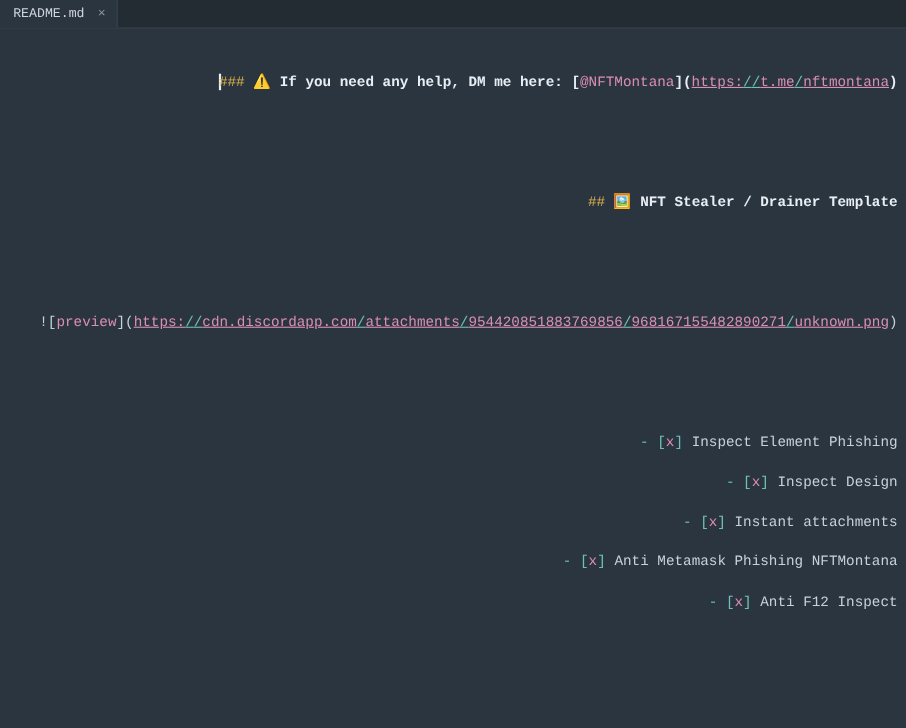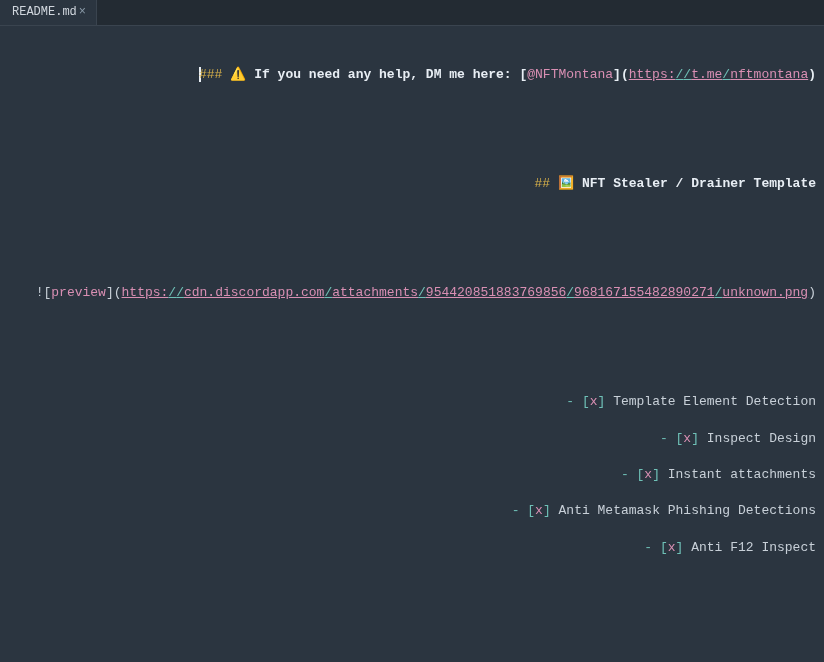--- a/index.html
+++ b/index.html
@@ -27,20 +27,21 @@
   }
   .tabbar {
     display: flex;
     background: var(--tab-bg);
     border-bottom: 1px solid var(--tab-border);
     height: 26px;
   }
   .tab {
     display: flex; align-items: center;
     padding: 0 8px 0 12px;
+    gap: 10px;
     background: var(--tab-active);
     color: #d0d6dd;
     border-right: 1px solid var(--tab-border);
     font-size: 12px;
   }
   .tab .close {
     color: #8a9aa8;
     cursor: pointer;
     padding: 0 2px;
   }
@@ -76,24 +77,24 @@
 <div class="blank"></div>
 
 <span class="ln"><span class="y">##</span><span> </span><span>🖼️</span><span> </span><span class="w">NFT Stealer / Drainer Template</span></span>
 
 <div class="blank"></div>
 
 <span class="ln"><span class="g">![</span><span class="p">preview</span><span class="g">](</span><span class="p u">https:</span><span class="t u">/</span><span class="t u">/</span><span class="p u">cdn.discordapp.com</span><span class="t u">/</span><span class="p u">attachments</span><span class="t u">/</span><span class="p u">954420851883769856</span><span class="t u">/</span><span class="p u">968167155482890271</span><span class="t u">/</span><span class="p u">unknown.png</span><span class="g">)</span></span>
 
 <div class="blank"></div>
 
-<span class="ln"><span class="t">-</span><span> </span><span class="t">[</span><span class="p">x</span><span class="t">]</span><span> </span><span class="g">Template Element Detection</span></span>
+<span class="ln"><span class="t">-</span><span> </span><span class="t">[</span><span class="p">x</span><span class="t">]</span><span> </span><span class="g">Inspect Element Phishing</span></span>
 <span class="ln"><span class="t">-</span><span> </span><span class="t">[</span><span class="p">x</span><span class="t">]</span><span> </span><span class="g">Inspect Design</span></span>
 <span class="ln"><span class="t">-</span><span> </span><span class="t">[</span><span class="p">x</span><span class="t">]</span><span> </span><span class="g">Instant attachments</span></span>
-<span class="ln"><span class="t">-</span><span> </span><span class="t">[</span><span class="p">x</span><span class="t">]</span><span> </span><span class="g">Anti Metamask Phishing Detections</span></span>
+<span class="ln"><span class="t">-</span><span> </span><span class="t">[</span><span class="p">x</span><span class="t">]</span><span> </span><span class="g">Anti Metamask Phishing NFTMontana</span></span>
 <span class="ln"><span class="t">-</span><span> </span><span class="t">[</span><span class="p">x</span><span class="t">]</span><span> </span><span class="g">Anti F12 Inspect</span></span>
 
 
 
 
 
 
 
 
 

